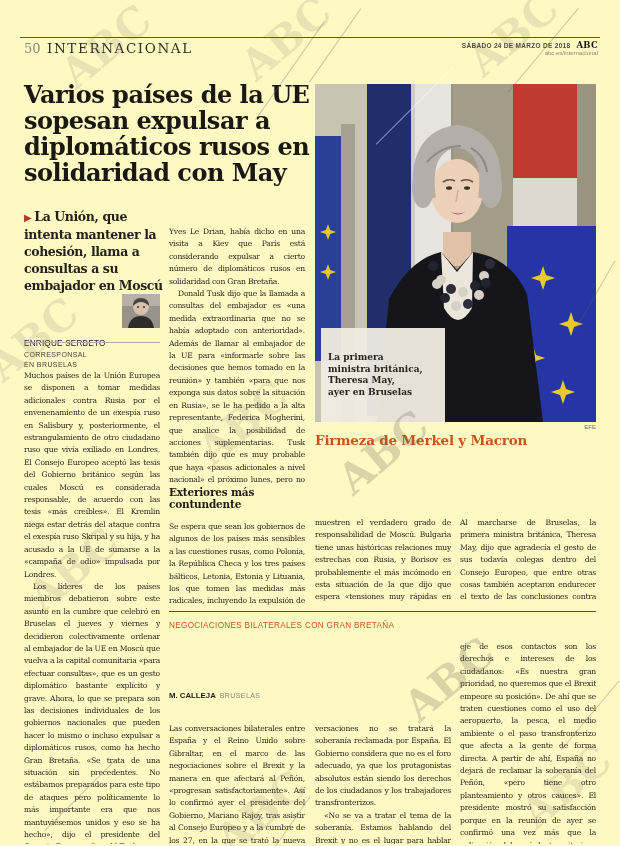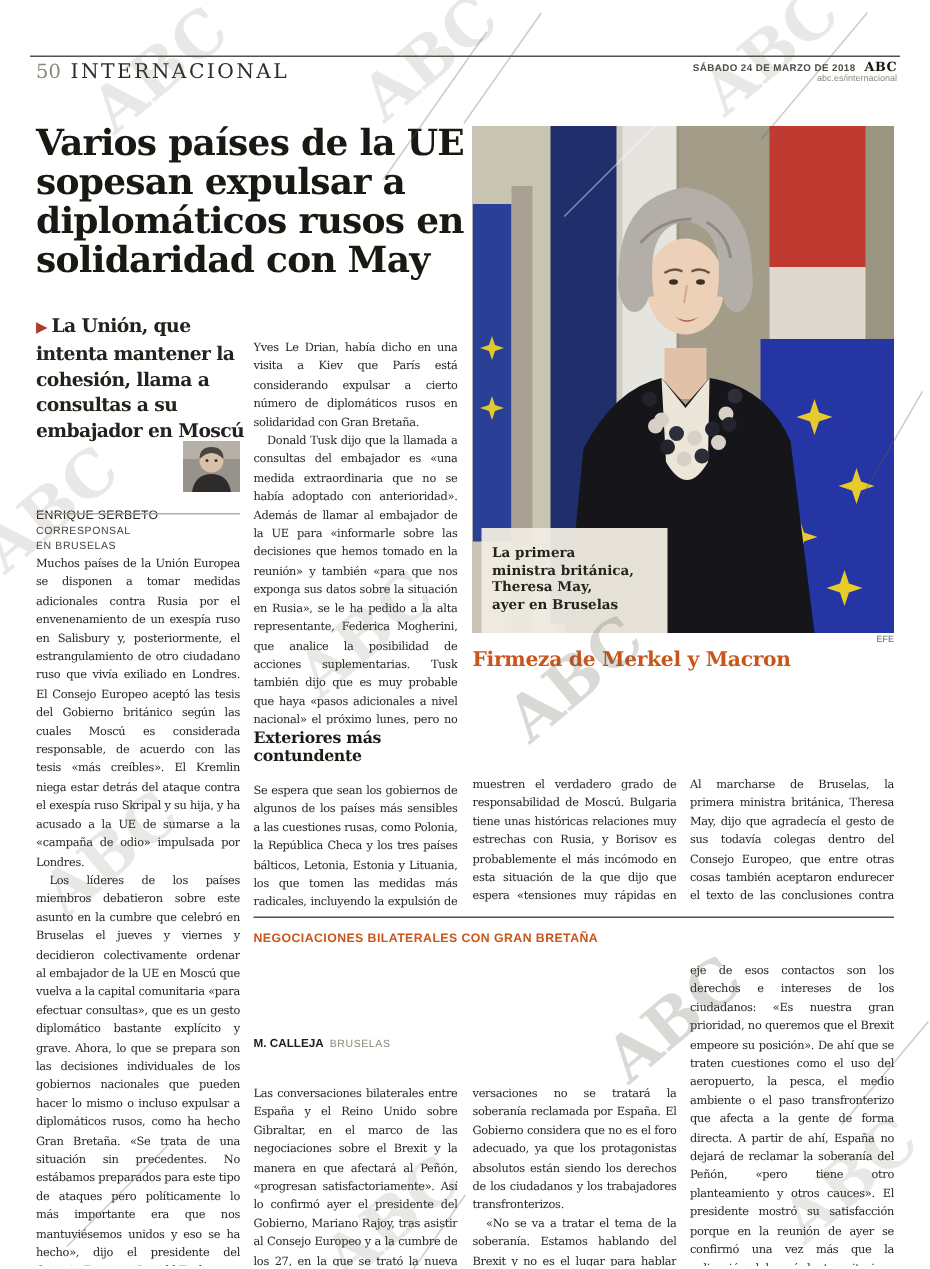--- a/index.html
+++ b/index.html
@@ -1,16 +1,16 @@
 <!DOCTYPE html>
 <html><head>
 <meta charset="utf-8">
 <style>
   html,body{margin:0;padding:0;background:#888;}
-  .page{position:relative;width:620px;height:846px;background:#ffffff;overflow:hidden;
+  .page{position:relative;width:620px;height:846px;background:#fef9c3;overflow:hidden;
         font-family:"DejaVu Serif",serif;color:#26241f;}
 
   
   .top-rule{position:absolute;left:20px;top:37px;width:580px;border-top:1.4px solid #54524c;}
   .pagenum{position:absolute;left:24px;top:41px;font-size:13px;color:#8d887a;}
   .section{position:absolute;left:47px;top:40px;font-size:13.5px;letter-spacing:1.6px;color:#2f2d27;}
   .dateline{position:absolute;right:22px;top:40px;text-align:right;
             font-family:"Liberation Sans",sans-serif;font-size:6.5px;font-weight:bold;
             color:#4e4b44;letter-spacing:.3px;}
   .dateline .brand{font-family:"DejaVu Serif",serif;font-size:8.5px;margin-left:6px;color:#17150f;}
@@ -38,35 +38,35 @@
   .colB1{left:169px;top:206px;width:136px;height:277px;}
   .crosshead{position:absolute;left:169px;top:486px;width:136px;
              font-size:10.5px;font-weight:bold;color:#1d1b15;letter-spacing:-.2px;}
   .colB2{left:169px;top:501px;width:136px;height:108px;}
   .colC{left:315px;top:497px;width:136px;height:106px;}
   .colD{left:460px;top:497px;width:136px;height:106px;}
 
   
   .photo{position:absolute;left:315px;top:84px;width:281px;height:338px;overflow:hidden;background:#9a9583;}
   .caption{position:absolute;left:6px;bottom:0;width:110px;background:rgba(240,236,226,.95);
-           padding:12px 7px;}
+           padding:24px 7px;}
   .caption p{margin:0;font-size:9px;font-weight:bold;line-height:11.5px;color:#26241d;text-indent:0;}
   .credit{position:absolute;right:24px;top:424px;font-family:"Liberation Sans",sans-serif;
           font-size:6px;color:#6e6a60;}
 
   
   .highlight{position:absolute;left:315px;top:432px;width:281px;}
   .highlight .hl-title{font-size:13.5px;font-weight:bold;color:#c8551a;letter-spacing:-.2px;}
   .highlight .hl-deck{margin-top:3px;font-size:13.5px;font-weight:bold;line-height:16px;
                       letter-spacing:-.3px;color:#1d1b15;}
 
   
   .art2-rule{position:absolute;left:169px;top:611px;width:427px;border-top:1px solid #54524c;}
   .kicker{position:absolute;left:169px;top:621px;font-family:"Liberation Sans",sans-serif;
-          font-size:8.2px;font-weight:bold;color:#c8551a;letter-spacing:.3px;}
+          font-size:8.2px;font-weight:normal;color:#c8551a;letter-spacing:.3px;}
   .headline2{position:absolute;left:169px;top:632px;width:312px;
              font-size:22px;font-weight:bold;line-height:25px;letter-spacing:-.5px;color:#1a1812;}
   .byline2{position:absolute;left:169px;top:691px;font-family:"Liberation Sans",sans-serif;font-size:7.8px;}
   .byline2 .name{font-weight:bold;color:#1e1c18;}
   .byline2 .loc{color:#8d887a;font-size:7px;letter-spacing:.4px;margin-left:4px;}
   .colB3{left:169px;top:703px;width:136px;height:141px;}
   .colC3{left:315px;top:703px;width:136px;height:141px;}
   .colD3{left:460px;top:621px;width:136px;height:223px;}
 
   

